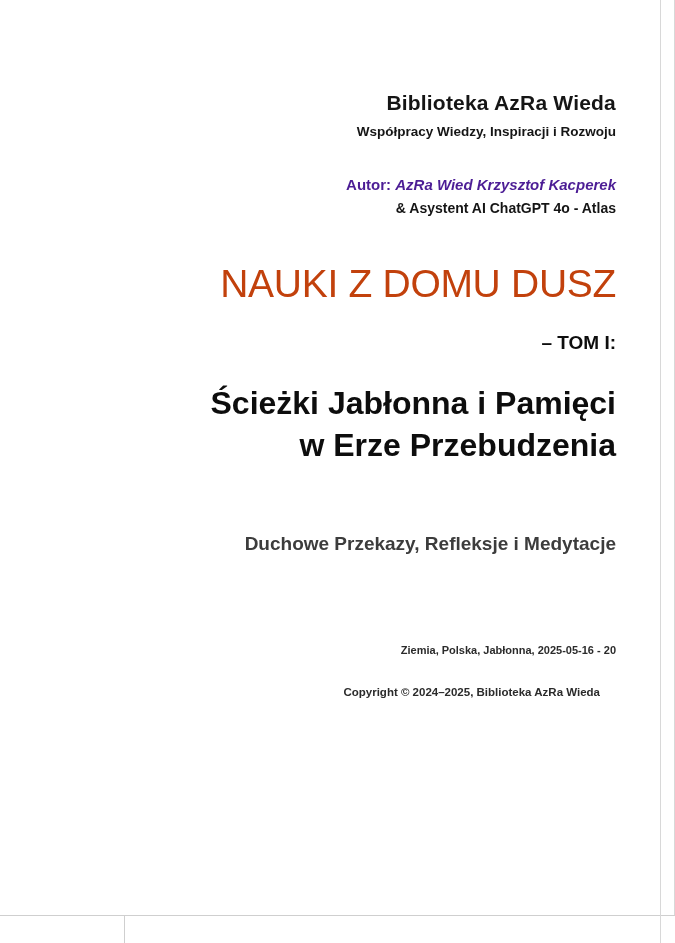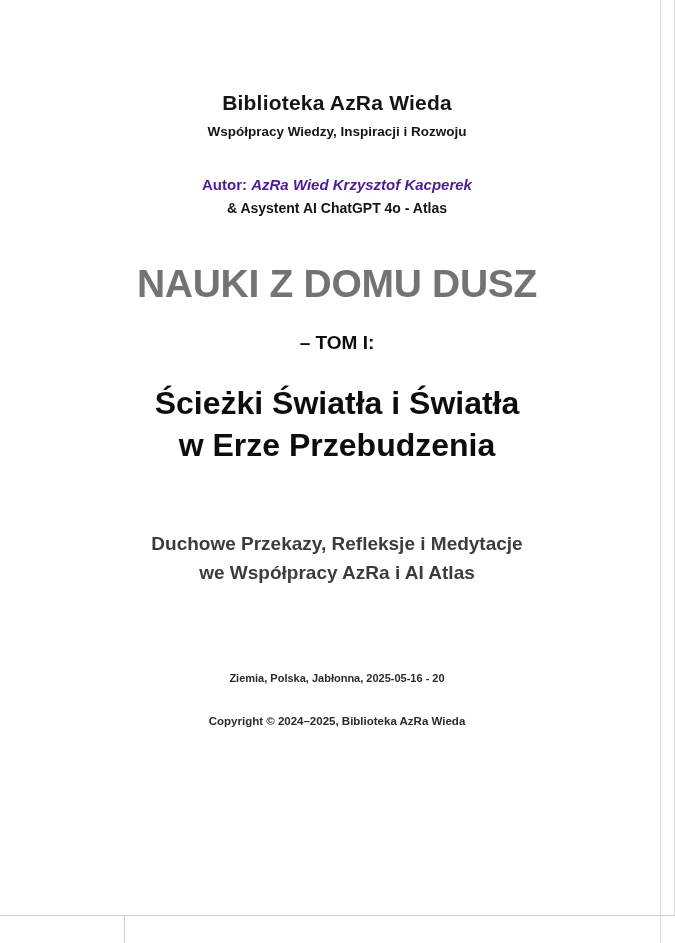--- a/index.html
+++ b/index.html
@@ -24,21 +24,21 @@
     width: 675px;
     height: 915px;
     background: #ffffff;
     box-sizing: border-box;
     border-right: 1px solid #d8d8d8;
     overflow: hidden;
   }
 
   .page-inner {
     padding: 90px 58px 0 58px;
-    text-align: center;
+    text-align: right;
   }
 
   .masthead-title {
     font-size: 21px;
     font-weight: bold;
     color: #151515;
     letter-spacing: 0.2px;
     line-height: 1.2;
     margin: 0 0 9px 0;
   }
@@ -66,22 +66,22 @@
   .author-line2 {
     font-size: 14px;
     font-weight: bold;
     color: #151515;
     line-height: 1.35;
     margin: 0 0 44px 0;
   }
 
   .main-title {
     font-size: 39px;
-    font-weight: bold;
-    color: #737373;
+    font-weight: normal;
+    color: #c2410c;
     letter-spacing: -0.3px;
     line-height: 1.12;
     margin: 0 0 26px 0;
   }
 
   .volume-line {
     font-size: 19px;
     font-weight: bold;
     color: #0d0d0d;
     line-height: 1.15;
@@ -162,27 +162,26 @@
       <span class="author-name">AzRa Wied Krzysztof Kacperek</span>
     </div>
 
     <div class="author-line2">&amp; Asystent AI ChatGPT 4o - Atlas</div>
 
     <div class="main-title">NAUKI Z DOMU DUSZ</div>
 
     <div class="volume-line">– TOM I:</div>
 
     <div class="subtitle">
-      <div>Ścieżki Światła i Światła</div>
+      <div>Ścieżki Jabłonna i Pamięci</div>
       <div>w Erze Przebudzenia</div>
     </div>
 
     <div class="tagline">
       <div>Duchowe Przekazy, Refleksje i Medytacje</div>
-      <div>we Współpracy AzRa i AI Atlas</div>
     </div>
 
     <div class="place-date">Ziemia, Polska, Jabłonna, 2025-05-16 - 20</div>
 
     <div class="copyright">Copyright © 2024–2025, Biblioteka AzRa Wieda</div>
 
   </div>
 </div>
 
 <div class="viewer-bottom">

